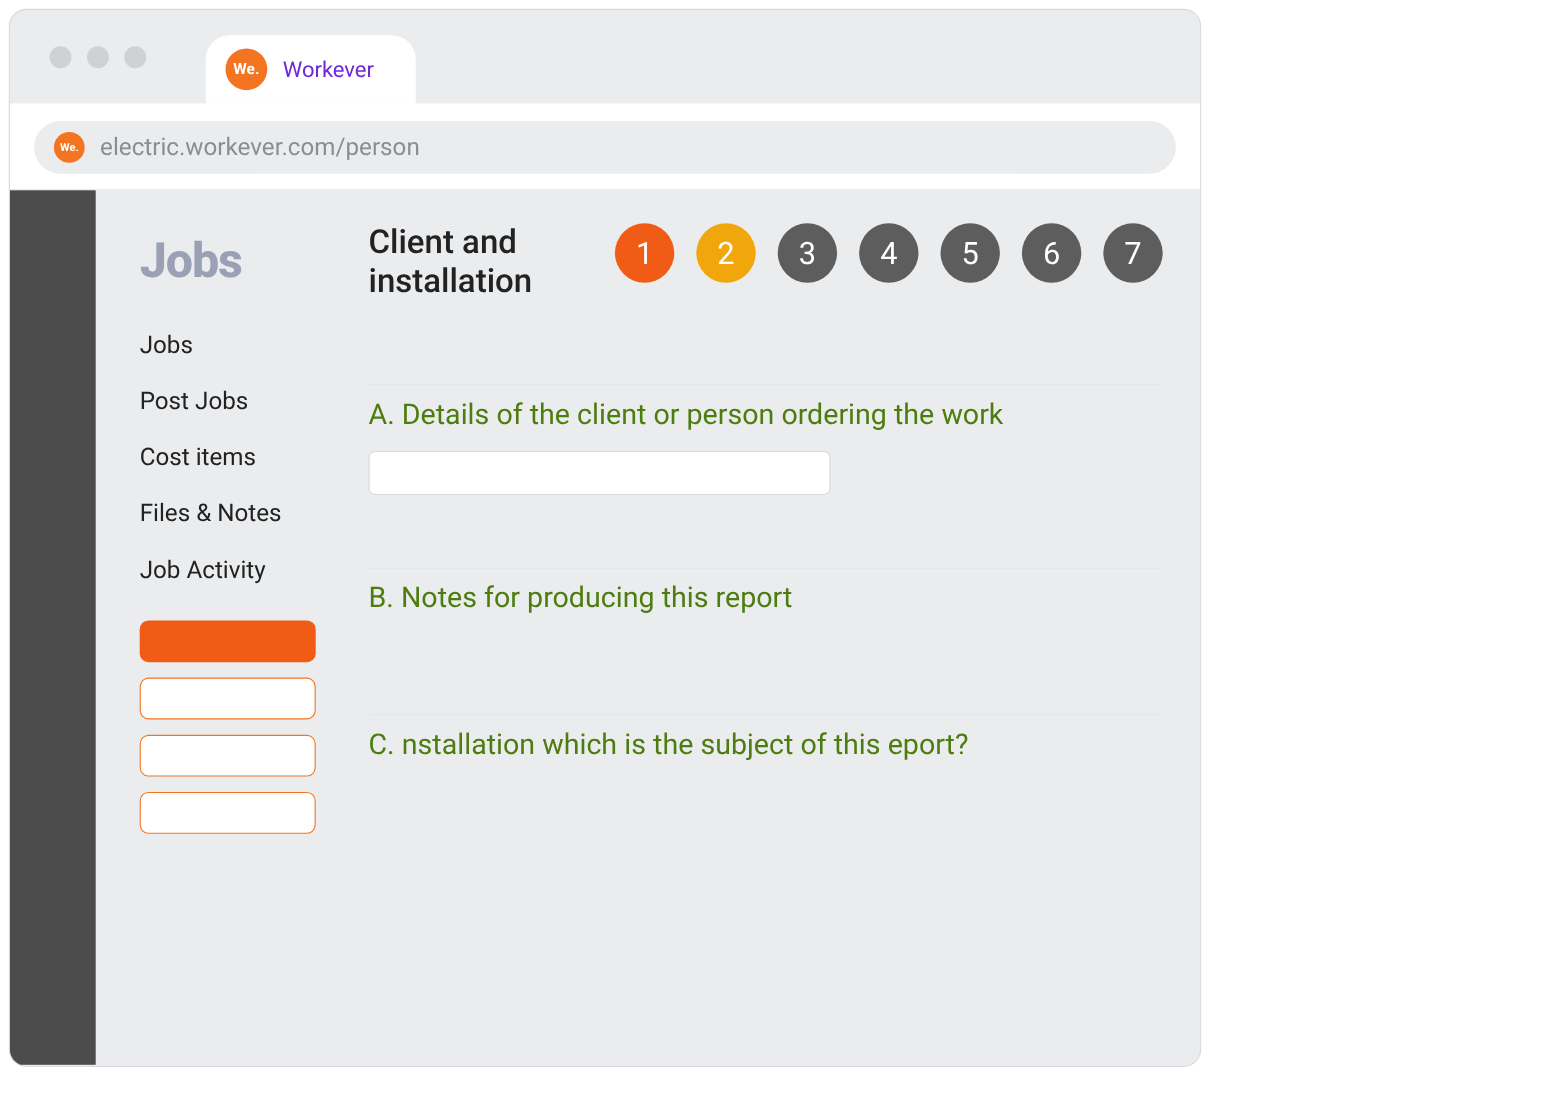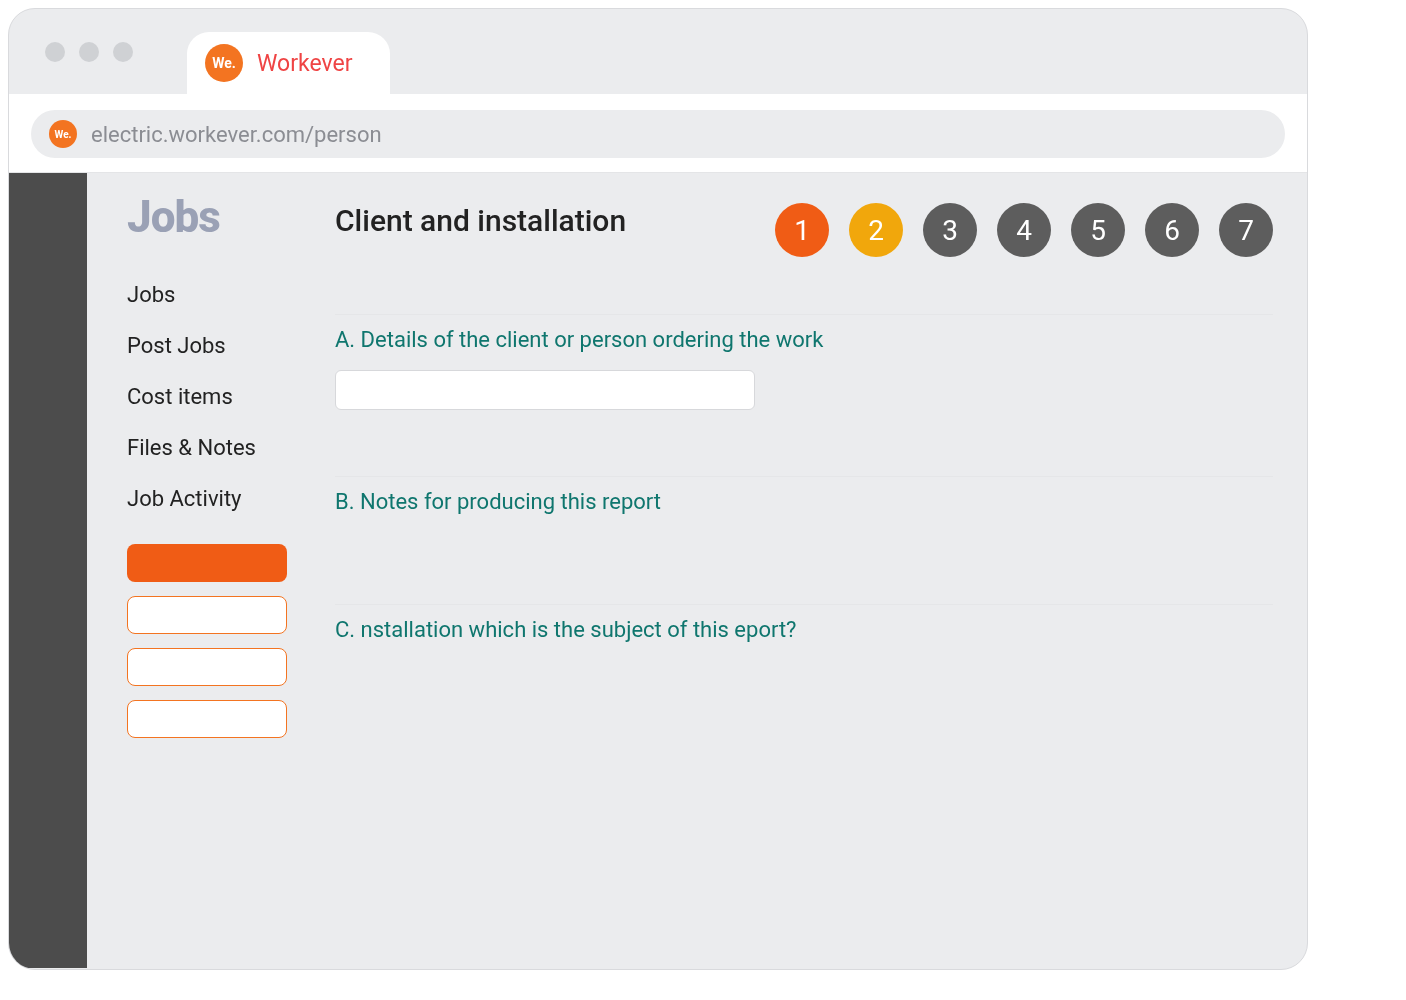--- a/index.html
+++ b/index.html
@@ -3,25 +3,25 @@
 <meta charset="utf-8">
 <style>
   * { box-sizing: border-box; margin: 0; padding: 0; }
   body {
     font-family: -apple-system, BlinkMacSystemFont, "Segoe UI", Roboto, Helvetica, Arial, sans-serif;
     background: #fff;
     width: 1406px;
     height: 1000px;
   }
   .browser-frame {
-    width: 1300px;
+    width: 1084px;
     height: 962px;
     background: #ebecee;
     border: 1px solid #d9dadd;
-    border-radius: 27px;
+    border-radius: 16px;
     overflow: hidden;
     position: relative;
     margin: 8px;
   }
   .tab-bar {
     height: 85px;
     display: flex;
     align-items: center;
     position: relative;
   }
@@ -55,22 +55,22 @@
     border-radius: 50%;
     background: #f37421;
     color: #fff;
     display: flex;
     align-items: center;
     justify-content: center;
     font-size: 14px;
     font-weight: 700;
   }
   .tab-title {
-    font-size: 23px;
-    color: #ef4444;
+    font-size: 20px;
+    color: #6d28d9;
   }
   .address-area {
     background: #fff;
     padding: 16px 22px 14px 22px;
     border-bottom: 1px solid #e4e5e7;
   }
   .address-bar {
     background: #ebecee;
     border-radius: 24px;
     height: 48px;
@@ -98,21 +98,21 @@
   .content-row {
     display: flex;
     height: calc(100% - 85px - 80px);
   }
   .dark-strip {
     width: 78px;
     background: #4c4c4c;
   }
   .sidebar {
     width: 220px;
-    padding: 18px 0 0 0;
+    padding: 38px 0 0 0;
   }
   .sidebar-heading {
     font-size: 44px;
     font-weight: 800;
     color: #9aa1b5;
     padding-left: 40px;
     margin-bottom: 26px;
     letter-spacing: -1px;
   }
   .side-items { list-style: none; }
@@ -181,22 +181,22 @@
     border-radius: 5px;
   }
   .sk-row1 { width: 220px; height: 10px; margin-top: 10px; }
   .sk-row2 { width: 170px; height: 10px; margin-top: 10px; }
   .section {
     margin-top: 36px;
     border-top: 1px solid #e5e6e8;
     padding-top: 12px;
   }
   .section-label {
-    font-size: 22px;
-    color: #0f766e;
+    font-size: 26px;
+    color: #4d7c0f;
     margin-bottom: 18px;
   }
   .text-input {
     width: 420px;
     height: 40px;
     border: 1px solid #d7d8db;
     border-radius: 6px;
     background: #fff;
     padding: 0 10px;
     font-size: 16px;

